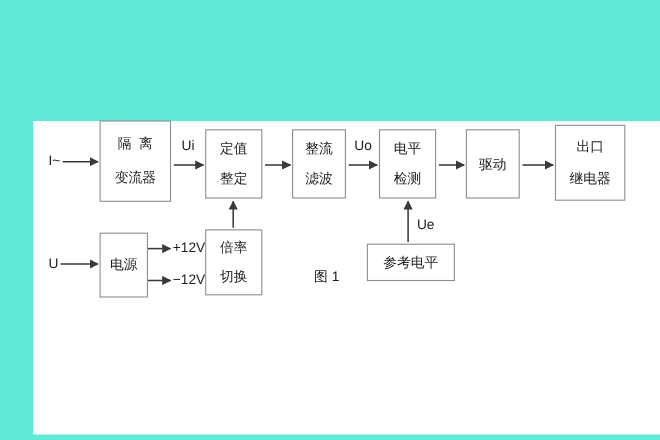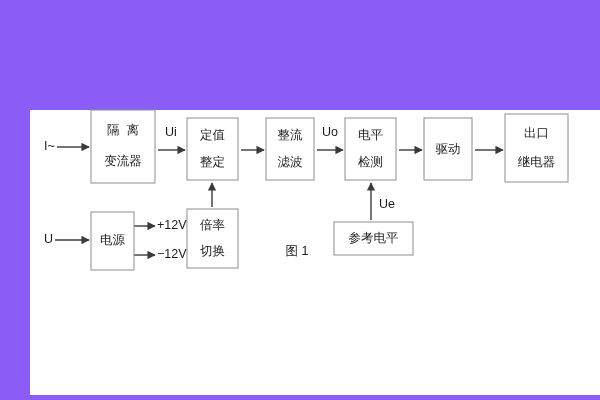--- a/index.html
+++ b/index.html
@@ -4,21 +4,21 @@
 <style>
   html, body {
     margin: 0;
     padding: 0;
     background: #ffffff;
   }
   #stage {
     position: relative;
     width: 600px;
     height: 400px;
-    background: #8b5cf6;
+    background: #5eead4;
     overflow: hidden;
     font-family: "Liberation Sans", sans-serif;
   }
   #panel {
     position: absolute;
     left: 30px;
     top: 110px;
     width: 570px;
     height: 285px;
     background: #ffffff;

